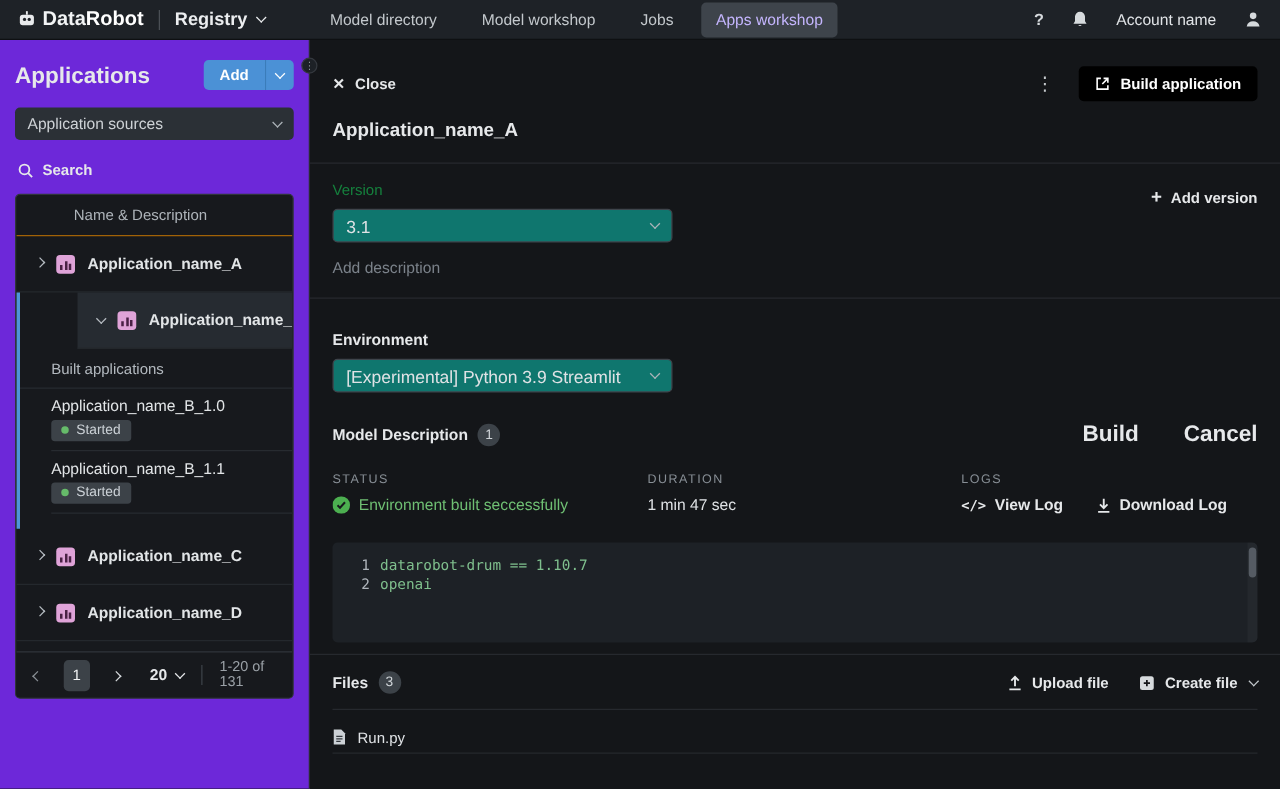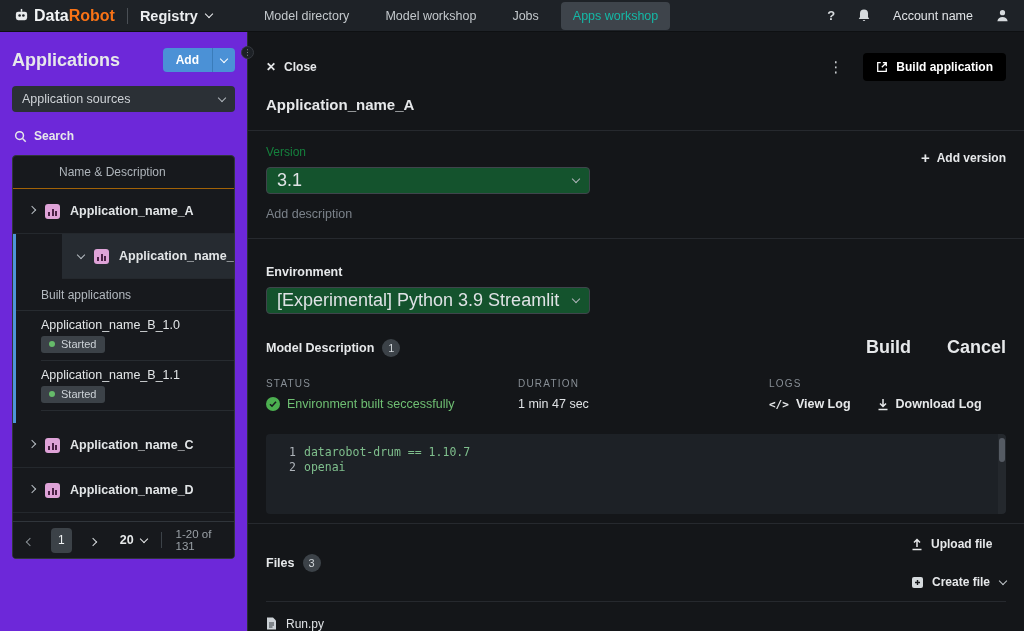--- a/index.html
+++ b/index.html
@@ -8,26 +8,26 @@
   .chev { width:6px; height:6px; border-right:1.6px solid currentColor; border-bottom:1.6px solid currentColor;
     display:inline-block; transform:rotate(45deg); margin-top:-3px; }
   .chev.right { transform:rotate(-45deg); }
   .chev.left  { transform:rotate(135deg); }
   svg { display:block; }
 
   
   .topnav { height:32px; background:#1e2227; display:flex; align-items:center; padding:0 14px;
     border-bottom:1px solid #0e1012; }
   .brand { display:flex; align-items:center; gap:5px; font-weight:bold; font-size:16px; }
-  .brand .data { color:#f2f4f5; } .brand .robot { color:#f97316; }
+  .brand .data { color:#f2f4f5; } .brand .robot { color:#ffffff; }
   .nav-divider { width:1px; height:16px; background:#4a4f55; margin:0 12px; }
   .product { font-size:14.5px; font-weight:bold; display:flex; align-items:center; gap:8px; color:#eceef0; }
   .navlinks { display:flex; align-items:center; margin-left:38px; gap:8px; }
   .navlink { font-size:12.5px; color:#c3c8cc; padding:6px 14px; cursor:pointer; }
-  .navlink.active { background:#3e444b; color:#14b8a6; border-radius:4px; padding:7px 12px; }
+  .navlink.active { background:#3e444b; color:#c4b5fd; border-radius:4px; padding:7px 12px; }
   .nav-right { margin-left:auto; display:flex; align-items:center; gap:22px; }
   .help { font-size:13px; font-weight:bold; color:#d6dadd; }
   .account { font-size:12.5px; color:#e0e3e6; }
 
   
   .app-body { display:flex; height:599px; }
   .sidebar { width:248px; background:#6d28d9; border-right:1px solid #2a2e33; padding:0 12px; position:relative; }
   .main { flex:1; background:#141619; position:relative; }
   .resize-handle { position:absolute; left:241px; top:46px; width:13px; height:13px; border-radius:50%;
     background:#1d2126; border:1px solid #35393f; color:#8b9197; font-size:8px; line-height:11px; text-align:center; z-index:5; }
@@ -84,22 +84,22 @@
   .close-btn { display:flex; align-items:center; gap:8px; font-size:12px; font-weight:bold; cursor:pointer; }
   .head-actions { margin-left:auto; display:flex; align-items:center; gap:20px; }
   .kebab { color:#c6cacd; font-size:15px; letter-spacing:0; cursor:pointer; }
   .build-app-btn { background:#000000; color:#fff; border-radius:4px; height:28px; padding:0 13px;
     display:flex; align-items:center; gap:8px; font-size:12px; font-weight:bold; cursor:pointer; }
   .detail-title { font-size:15px; font-weight:bold; margin:15px 0 17px 0; }
   .hdivider { height:1px; background:#26292e; }
 
   .section { padding:0 18px; }
   .field-label { font-size:12px; color:#15803d; }
-  .select { width:324px; height:27px; background:#14532d; border:1px solid #3f454c; border-radius:4px;
-    display:flex; align-items:center; justify-content:space-between; padding:0 10px; font-size:18px;
+  .select { width:272px; height:27px; background:#0f766e; border:1px solid #3f454c; border-radius:4px;
+    display:flex; align-items:center; justify-content:space-between; padding:0 10px; font-size:14px;
     color:#dfe2e5; cursor:pointer; }
   .select .chev { color:#aeb4ba; }
   .version-row { display:flex; align-items:flex-start; margin-top:14px; }
   .add-version { margin-left:auto; margin-top:6px; display:flex; align-items:center; gap:7px;
     font-size:12px; font-weight:bold; cursor:pointer; }
   .plus { font-size:15px; font-weight:bold; line-height:10px; }
   .add-desc { margin:13px 0 17px 0; font-size:12.5px; color:#7b828a; cursor:text; }
 
   .env-title { font-size:12.5px; font-weight:bold; margin-top:26px; }
   .base-label { margin-top:23px; }
@@ -124,21 +124,21 @@
   .codeblock { margin-top:23px; background:#1d2126; border-radius:4px; height:80px; position:relative;
     padding:11px 0; font-family:"DejaVu Sans Mono", monospace; font-size:11.5px; overflow:hidden; }
   .code-line { display:flex; line-height:15px; }
   .code-num { width:30px; text-align:right; color:#aeb4ba; flex:none; }
   .code-text { margin-left:8px; color:#7fbf8d; white-space:pre; }
   .code-scrollbar { position:absolute; right:0; top:0; width:8px; height:100%; background:#24282d; border-radius:0 4px 4px 0; }
   .code-thumb { position:absolute; right:1px; top:4px; width:6px; height:24px; background:#555b63; border-radius:3px; }
   .after-code { margin-top:9px; }
 
   .files-head { display:flex; align-items:center; padding:13px 0 12px 0; }
-  .files-actions { margin-left:auto; display:flex; align-items:flex-start; gap:24px;flex-direction:column; }
+  .files-actions { margin-left:auto; display:flex; align-items:flex-end; gap:24px; }
   .file-action { display:flex; align-items:center; gap:8px; font-size:12px; font-weight:bold; cursor:pointer; }
   .file-action .chev { color:#c3c8cc; margin-left:2px; }
   .file-row { height:26px; display:flex; align-items:center; gap:9px; border-bottom:1px solid #24282d;
     font-size:12px; color:#dfe2e5; cursor:pointer; }
 </style>
 </head>
 <body>
 
 <div class="topnav">
   <div class="brand">

